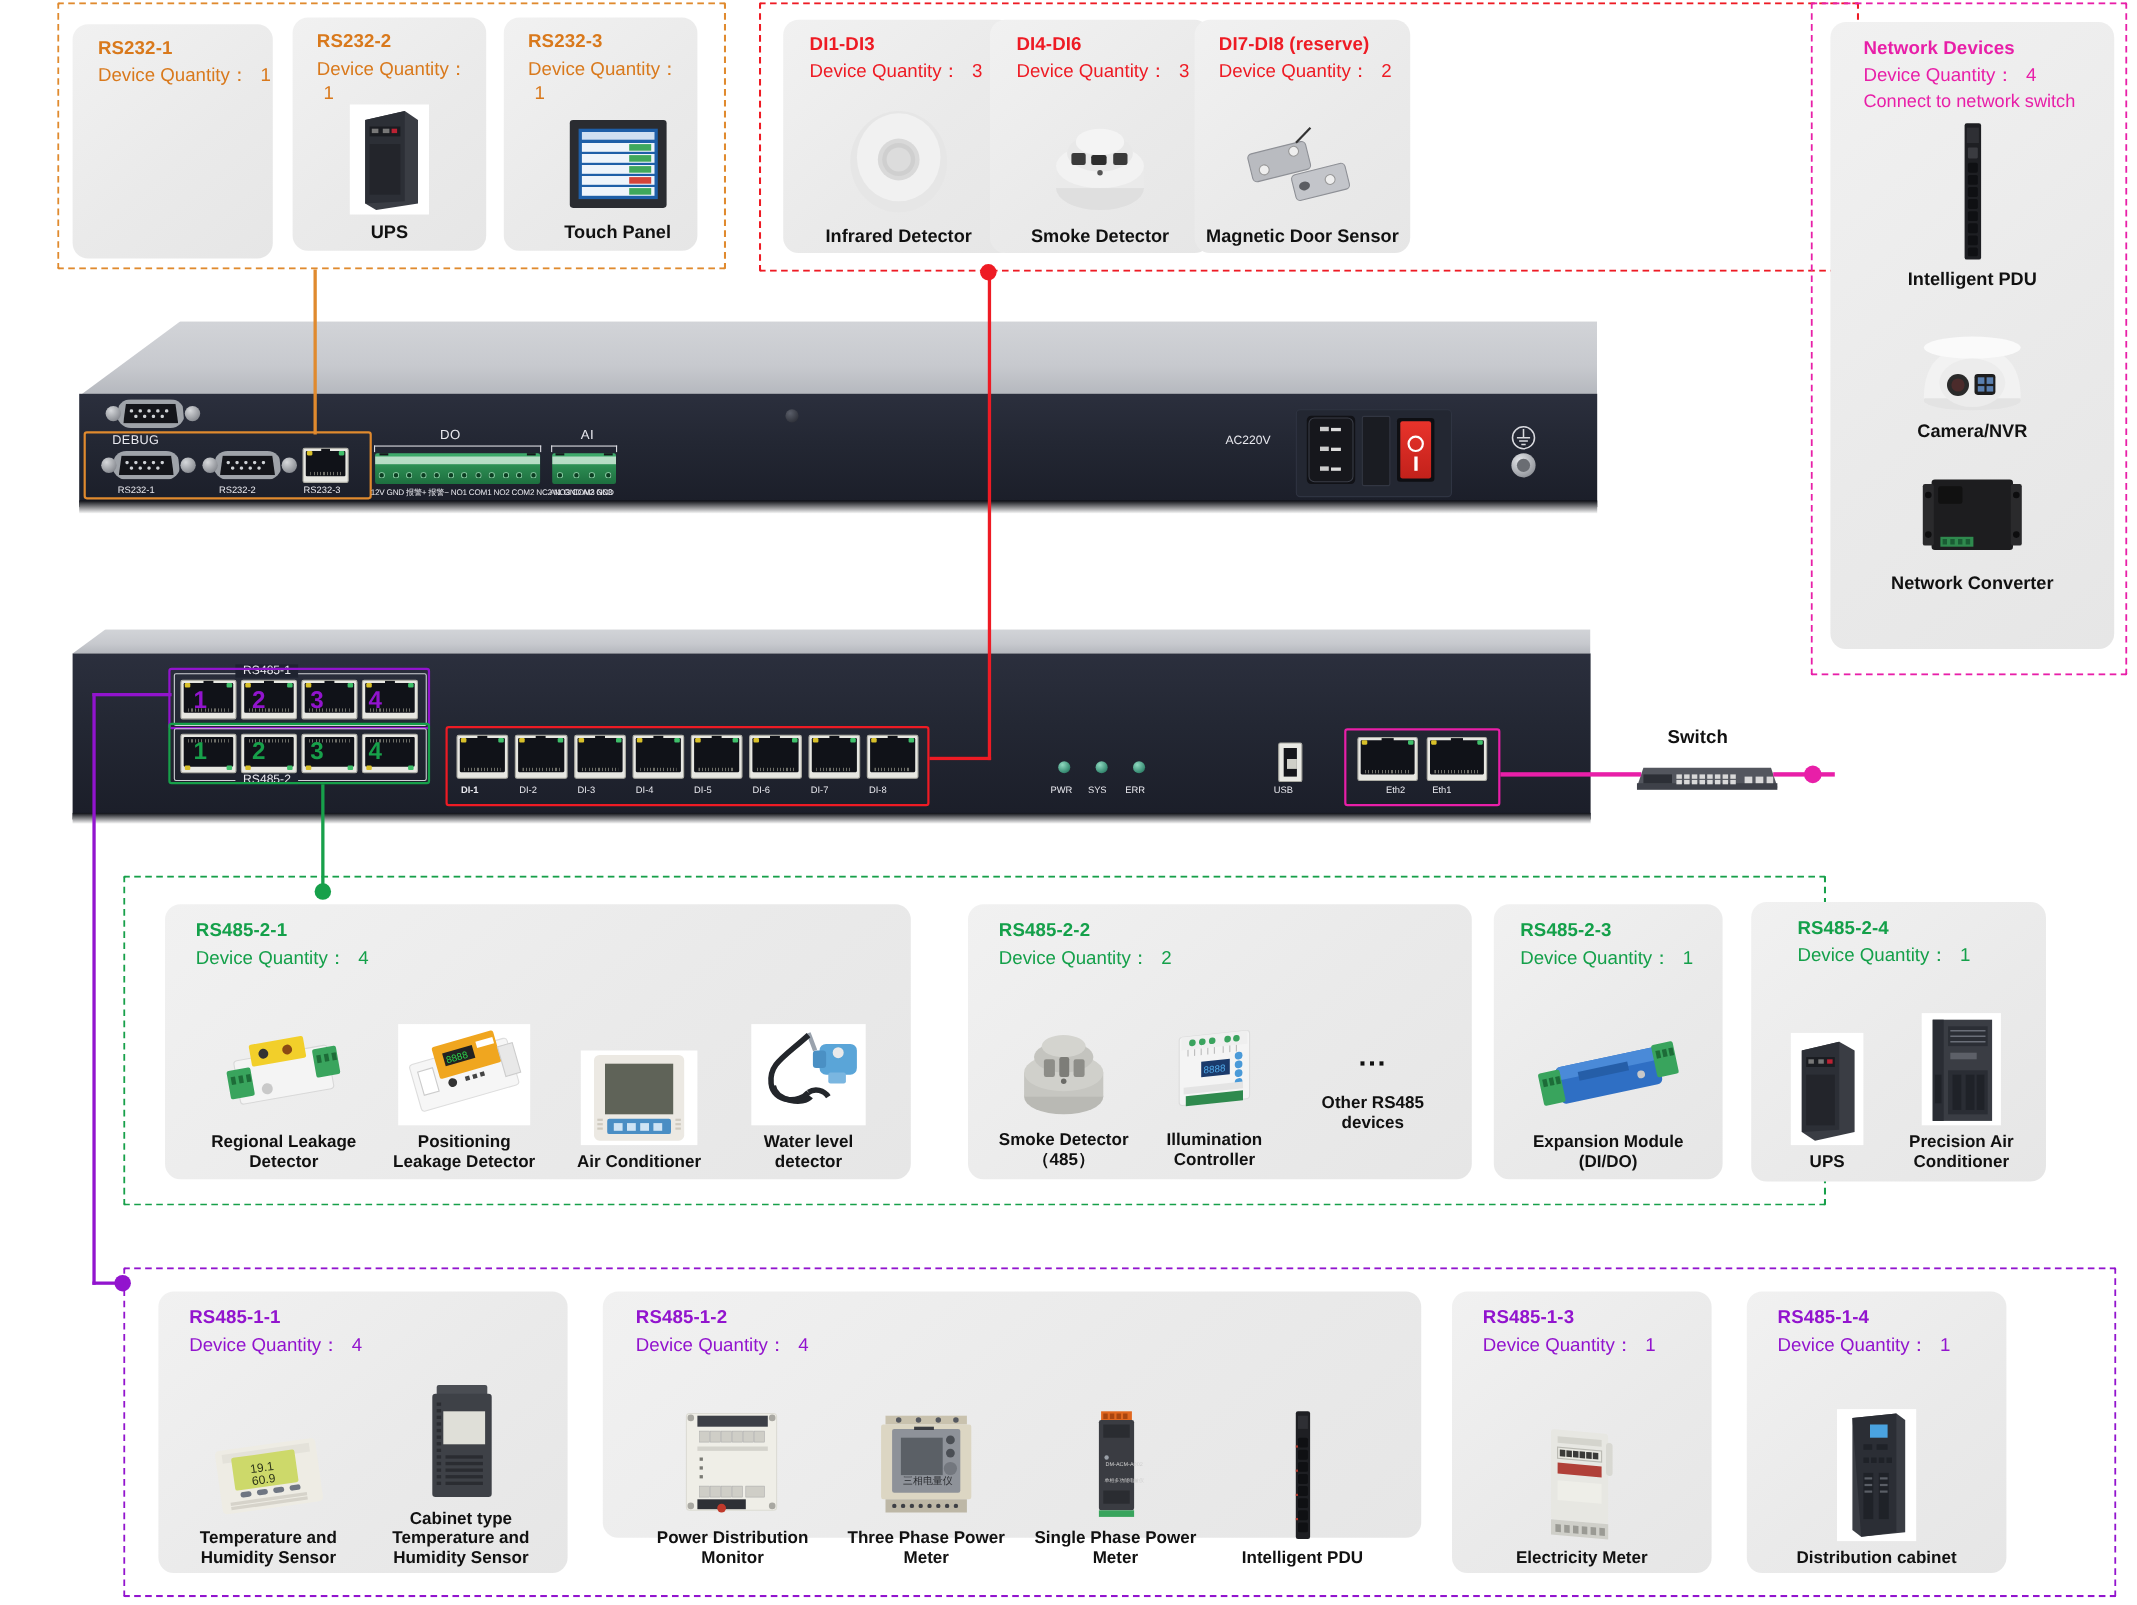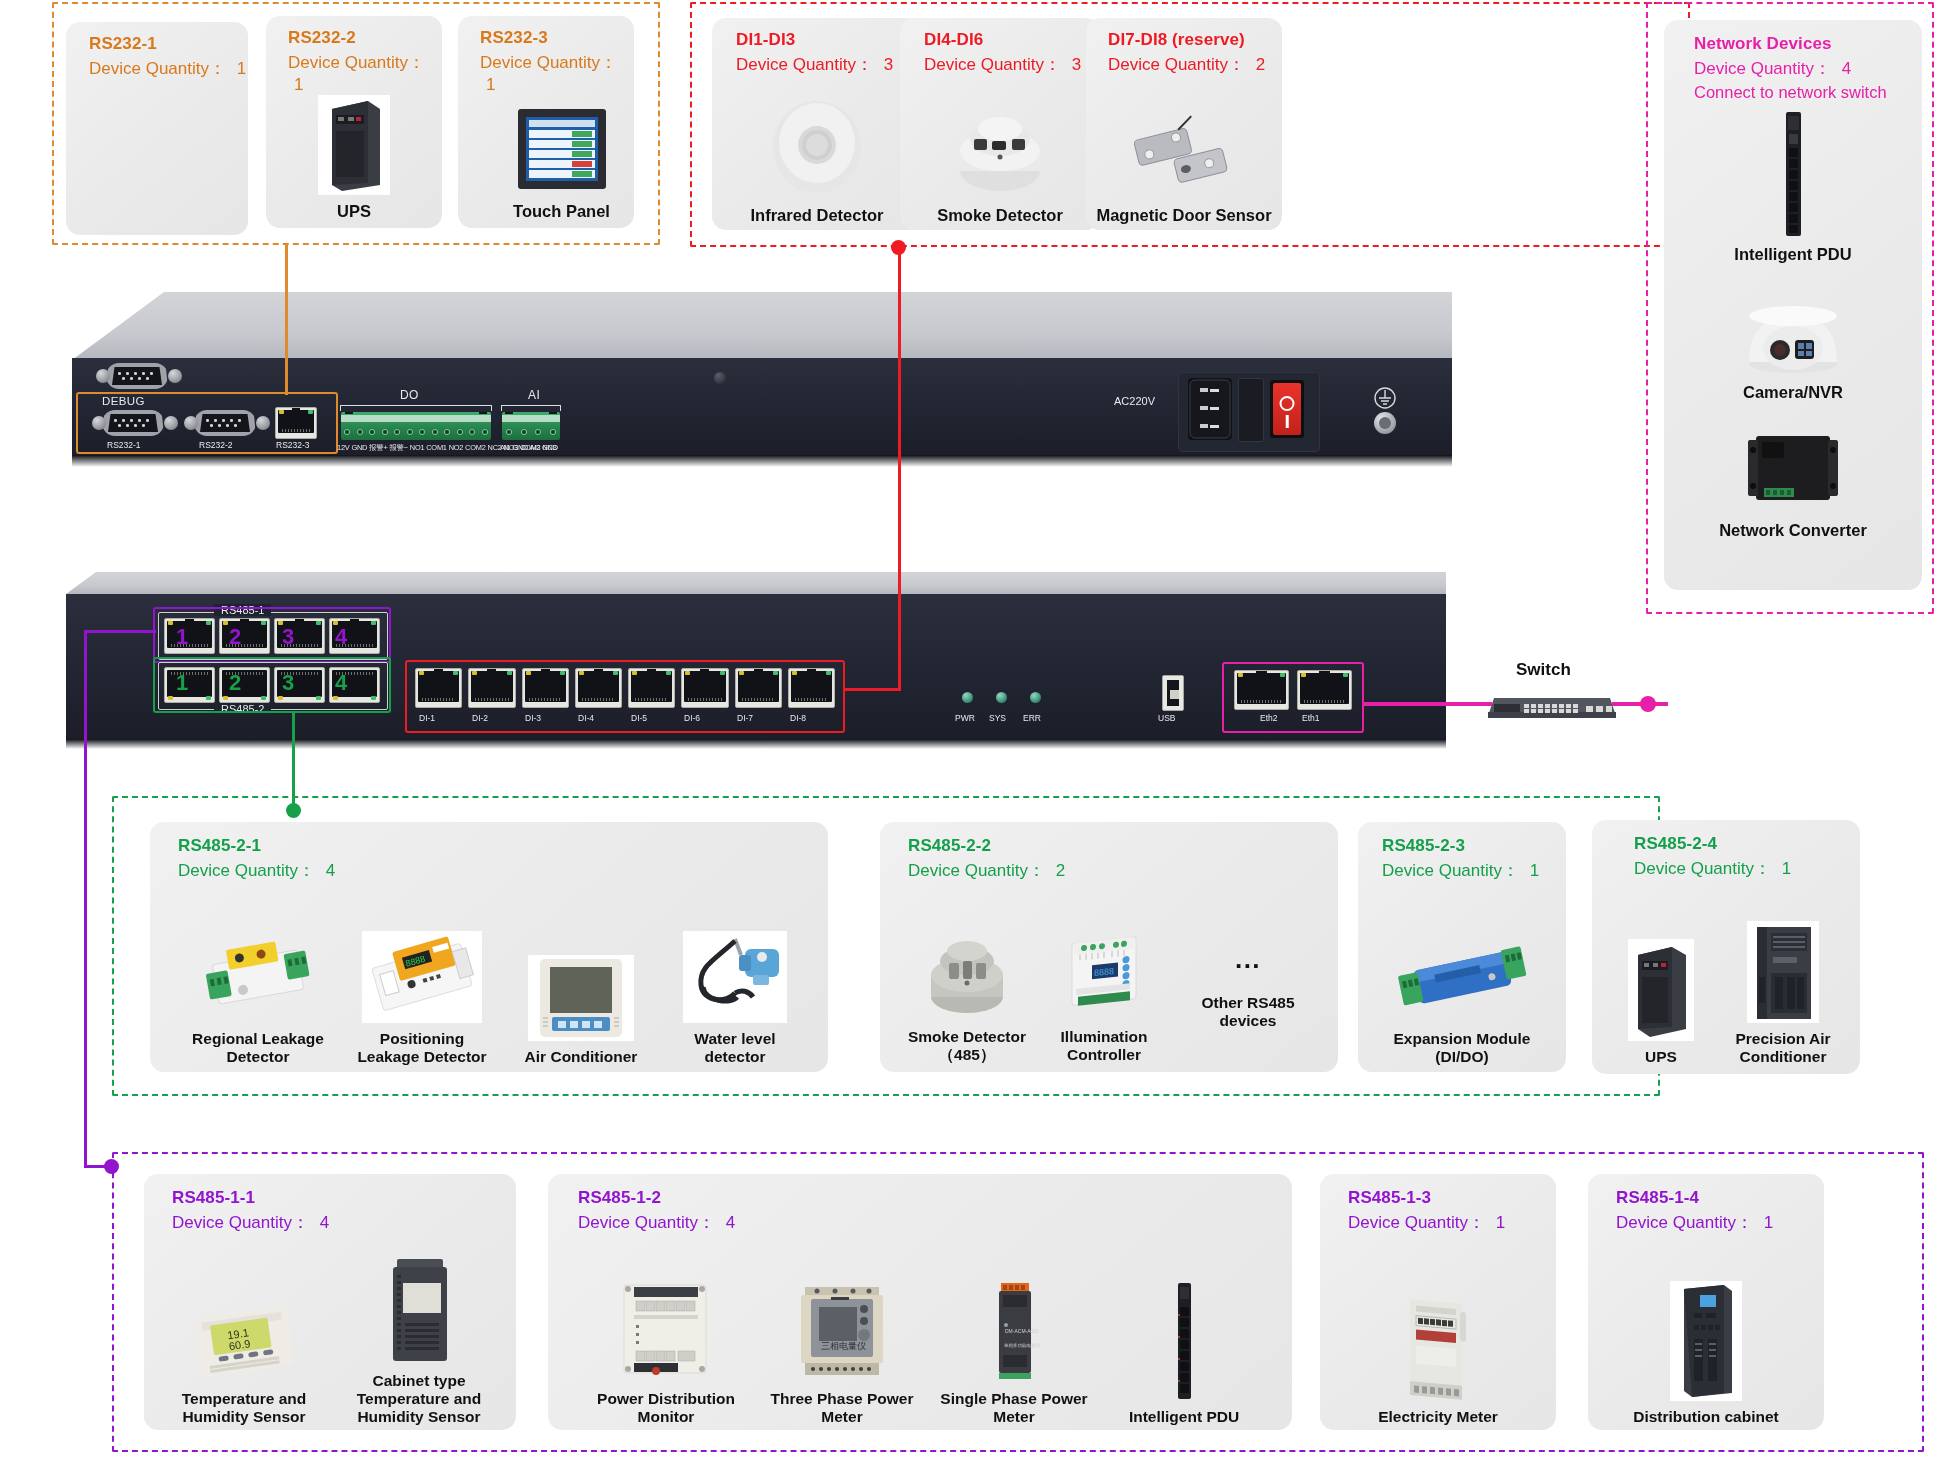--- a/index.html
+++ b/index.html
@@ -583,21 +583,21 @@
       <div class="contacts"></div>
     </div>
   <div class="rj45" style="position:relative;flex:1;height:40px;">
       <div class="tab"></div>
       <div class="mouth"></div>
       <div class="led y"></div>
       <div class="led g"></div>
       <div class="contacts"></div>
     </div>
 </div>
-<div class="panel-lbl sm" style="left:419px;top:713px;">DI-1</div>
+<div class="panel-lbl sm" style="left:419px;top:713px;font-weight:bold;">DI-1</div>
 <div class="panel-lbl sm" style="left:472px;top:713px;">DI-2</div>
 <div class="panel-lbl sm" style="left:525px;top:713px;">DI-3</div>
 <div class="panel-lbl sm" style="left:578px;top:713px;">DI-4</div>
 <div class="panel-lbl sm" style="left:631px;top:713px;">DI-5</div>
 <div class="panel-lbl sm" style="left:684px;top:713px;">DI-6</div>
 <div class="panel-lbl sm" style="left:737px;top:713px;">DI-7</div>
 <div class="panel-lbl sm" style="left:790px;top:713px;">DI-8</div>
 
 <div class="led-dot" style="left:962px;top:692px;"></div>
 <div class="led-dot" style="left:996px;top:692px;"></div>
@@ -982,21 +982,21 @@
               <rect x="24" y="88" width="34" height="3"></rect>
               <rect x="24" y="94" width="34" height="3"></rect>
             </g>
           </svg>
       </div>
       <div class="dev-cap" style="width:162px;">Cabinet type Temperature and Humidity Sensor</div>
     </div>
   </div>
 </div>
 
-<div class="card" style="left:548px;top:1174px;width:744px;height:256px;">
+<div class="card" style="left:548px;top:1174px;width:744px;height:224px;">
   <div class="abs card-title t-purple" style="left:30px;top:14px;">RS485-1-2</div>
   <div class="abs card-qty t-purple" style="left:30px;top:38px;">
     <span>Device Quantity：</span>
     <span style="margin-left:6px;">4</span>
   </div>
   <div class="devgrid" style="left:22px;top:66px;width:706px;height:186px;gap:10px;">
     <div class="dev" style="width:168px;">
       <div class="dev-img" style="width:112px;height:108px;">
         <svg width="112" height="108" viewBox="0 0 112 108">
             <rect x="14" y="10" width="82" height="88" rx="3" fill="#efeee7" stroke="#dcdbd4"></rect>

